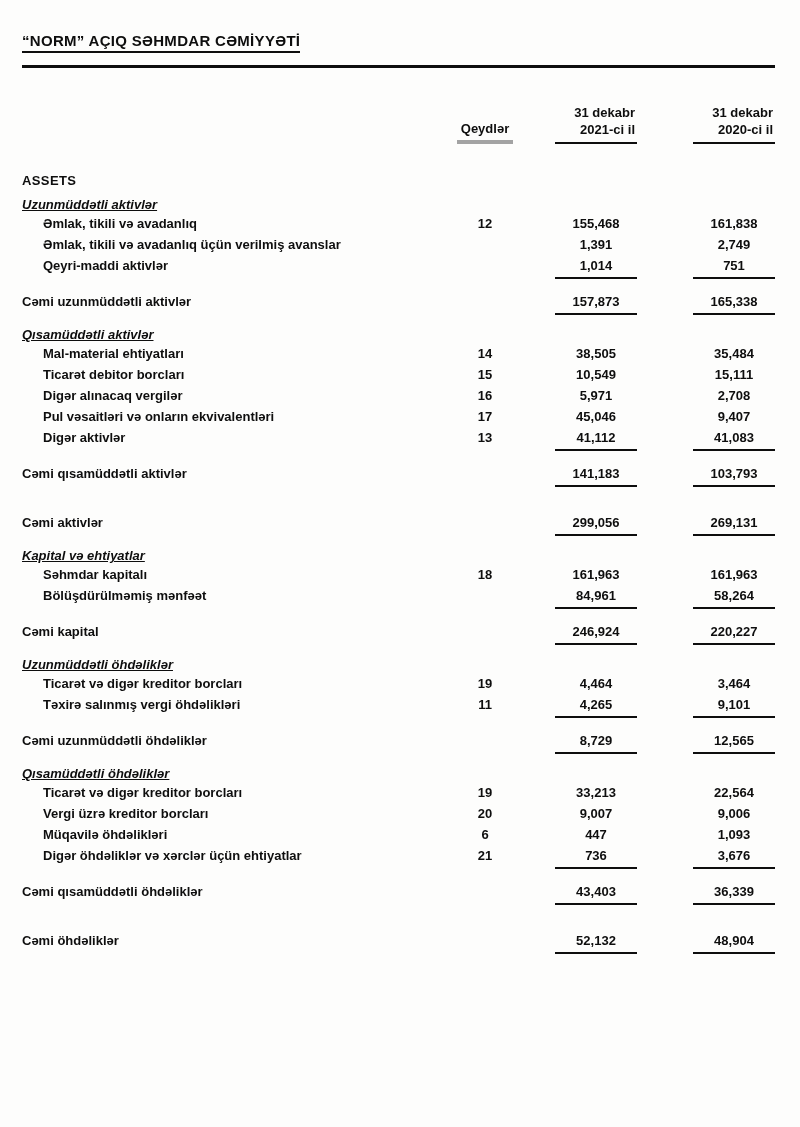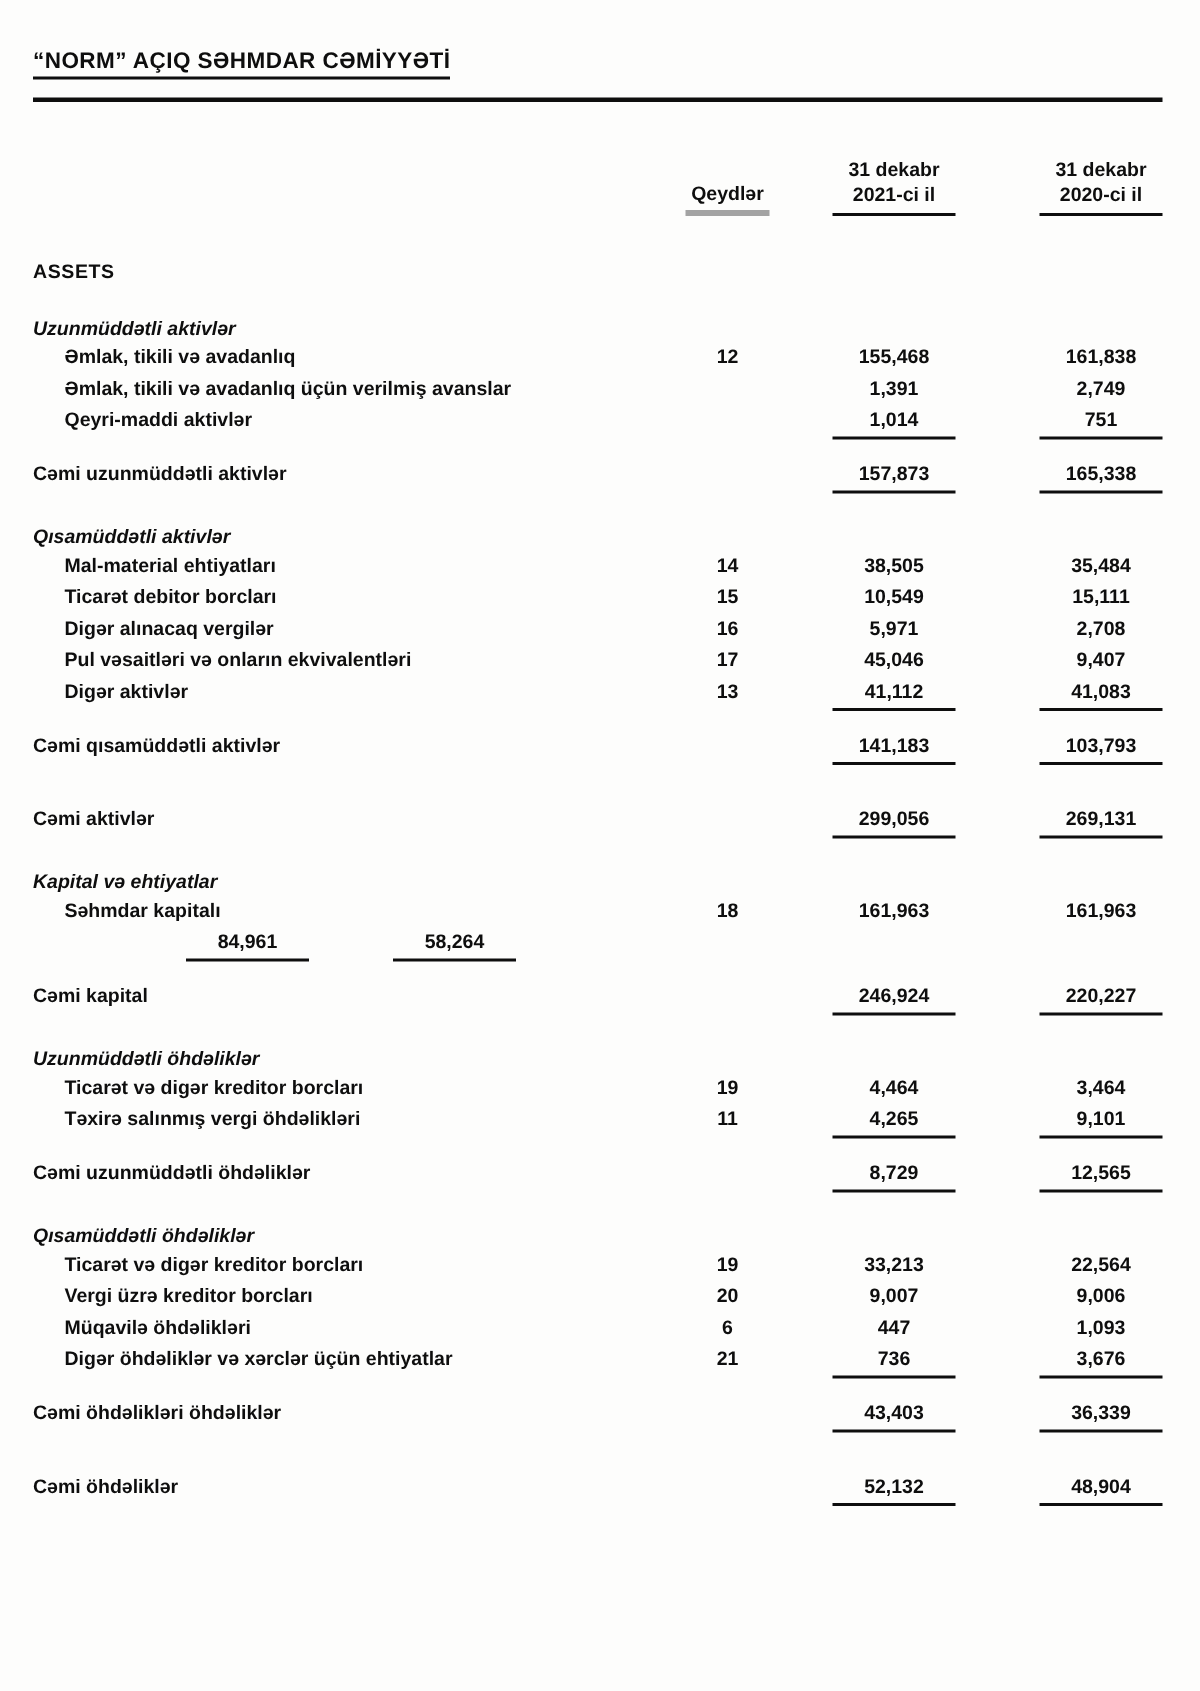--- a/index.html
+++ b/index.html
@@ -52,21 +52,21 @@
   .ch-note-inner {
     display: inline-block;
     border-bottom: 4px solid #a3a3a3;
     padding: 0 4px 4px;
   }
   .ch-col { width: 120px; display: flex; justify-content: flex-end; }
   .ch-col.second { width: 138px; }
   .ch-stack {
     box-sizing: border-box;
     min-width: 82px;
-    text-align: center;
+    text-align: right;
     border-bottom: 2px solid #0e0e0e;
     padding: 0 2px 4px;
   }
   .ch-stack div { line-height: 17px; }
 
   
   .rows { margin-top: 0; }
   .row {
     display: flex;
     align-items: baseline;
@@ -81,21 +81,21 @@
     display: inline-block;
     min-width: 80px;
     text-align: center;
     padding: 0 1px 2px 1px;
   }
   .row.rule .c-v1 .val,
   .row.rule .c-v2 .val { border-bottom: 2px solid #0e0e0e; }
 
   .row.item .c-label { padding-left: 21px; }
   .row.section { margin-top: 27px; font-size: 13px; letter-spacing: 0.4px; }
-  .row.subheader { margin-top: 19px; }
+  .row.subheader { margin-top: 5px; text-decoration: underline; }
   .row.subheader .c-label { font-style: italic; }
   .row.total { margin-top: 13px; margin-bottom: 10px; }
   .row.grandtotal { margin-top: 26px; margin-bottom: 10px; }
 </style>
 </head>
 <body>
 
 <div class="page">
 
   <div>
@@ -214,20 +214,21 @@
         <div class="c-v1"><span class="val"></span></div>
         <div class="c-v2"><span class="val"></span></div>
       </div>
       <div class="row item">
         <div class="c-label">Səhmdar kapitalı</div>
         <div class="c-note">18</div>
         <div class="c-v1"><span class="val">161,963</span></div>
         <div class="c-v2"><span class="val">161,963</span></div>
       </div>
       <div class="row item rule">
+        <div class="c-label">Bölüşdürülməmiş mənfəət</div>
         <div class="c-note"></div>
         <div class="c-v1"><span class="val">84,961</span></div>
         <div class="c-v2"><span class="val">58,264</span></div>
       </div>
       <div class="row total rule">
         <div class="c-label">Cəmi kapital</div>
         <div class="c-note"></div>
         <div class="c-v1"><span class="val">246,924</span></div>
         <div class="c-v2"><span class="val">220,227</span></div>
       </div>
@@ -279,21 +280,21 @@
         <div class="c-v1"><span class="val">447</span></div>
         <div class="c-v2"><span class="val">1,093</span></div>
       </div>
       <div class="row item rule">
         <div class="c-label">Digər öhdəliklər və xərclər üçün ehtiyatlar</div>
         <div class="c-note">21</div>
         <div class="c-v1"><span class="val">736</span></div>
         <div class="c-v2"><span class="val">3,676</span></div>
       </div>
       <div class="row total rule">
-        <div class="c-label">Cəmi öhdəlikləri öhdəliklər</div>
+        <div class="c-label">Cəmi qısamüddətli öhdəliklər</div>
         <div class="c-note"></div>
         <div class="c-v1"><span class="val">43,403</span></div>
         <div class="c-v2"><span class="val">36,339</span></div>
       </div>
       <div class="row grandtotal rule">
         <div class="c-label">Cəmi öhdəliklər</div>
         <div class="c-note"></div>
         <div class="c-v1"><span class="val">52,132</span></div>
         <div class="c-v2"><span class="val">48,904</span></div>
       </div>

